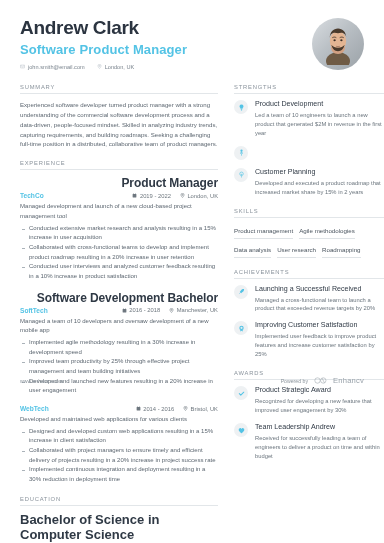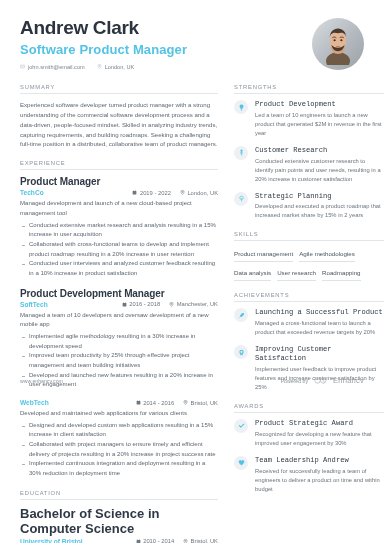--- a/index.html
+++ b/index.html
@@ -44,21 +44,21 @@
     font-size:5.8px; letter-spacing:0.8px; color:#8a939c;
     text-transform:uppercase; padding-bottom:3px;
     border-bottom:1px solid #e2e6e9; margin-bottom:6px;
   }
   .sec { margin-bottom:11px; }
 
   .summary-text { font-size:6.1px; line-height:1.62; color:#5d6771; }
 
   
   .job { margin-bottom:9px; }
-  .job-title { font-size:10px; font-weight:bold; color:#2f3945; letter-spacing:-0.1px; }
+  .job-title { font-size:12px; font-weight:bold; color:#2f3945; letter-spacing:-0.1px;text-align:right; }
   .job-meta { display:flex; align-items:center; margin-top:2px; }
   .company { font-size:6.6px; color:#53c3e5; font-weight:bold; flex:1; }
   .meta-right { display:flex; gap:9px; align-items:center; }
   .meta-bit { display:flex; align-items:center; gap:2.5px; font-size:5.8px; color:#6e777f; }
   .meta-bit svg { width:5px; height:5px; display:block; color:#5f6token; }
   .job-desc { font-size:6.05px; line-height:1.6; color:#5d6771; margin-top:3px; }
   ul.bul { list-style:none; margin-top:2px; }
   ul.bul li { font-size:6.05px; line-height:1.6; color:#5d6771; padding-left:9px; position:relative; }
   ul.bul li:before {
     content:""; position:absolute; left:2px; top:5px;
@@ -70,21 +70,21 @@
 
   
   .ritem { display:flex; gap:7px; margin-bottom:8px; }
   .ricon {
     width:14px; height:14px; border-radius:50%; flex:0 0 14px;
     background:#eef1f3; display:flex; align-items:center; justify-content:center;
     color:#53c3e5;
   }
   .ricon svg { width:7px; height:7px; display:block; }
   .rbody { flex:1; }
-  .rtitle { font-size:7.1px; color:#2f3945; line-height:1.25;font-family:Liberation Mono, monospace; }
+  .rtitle { font-size:7.1px; color:#2f3945; line-height:1.25; }
   .rdesc { font-size:5.8px; line-height:1.55; color:#6b757e; margin-top:2px; }
 
   
   .tags { display:flex; flex-wrap:wrap; gap:4px 6px; }
   .tag {
     font-size:6.2px; color:#4a545e; padding:3px 0 4px 0;
     border-bottom:1px solid #dfe3e6;
   }
 
   
@@ -184,21 +184,21 @@
                 </div>
               </div>
               <div class="job-desc">Managed development and launch of a new cloud-based project management tool</div>
               <ul class="bul">
                 <li>Conducted extensive market research and analysis resulting in a 15% increase in user acquisition</li>
                 <li>Collaborated with cross-functional teams to develop and implement product roadmap resulting in a 20% increase in user retention</li>
                 <li>Conducted user interviews and analyzed customer feedback resulting in a 10% increase in product satisfaction</li>
               </ul>
             </div>
             <div class="job">
-              <div class="job-title">Product Development Manager</div>
+              <div class="job-title">Software Development Bachelor</div>
               <div class="job-meta">
                 <div class="company">SoftTech</div>
                 <div class="meta-right">
                   <span class="meta-bit">
                     <span>
                       <svg viewBox="0 0 16 16" fill="currentColor">
                         <rect x="2" y="3" width="12" height="11" rx="1"></rect>
                         <rect x="4" y="1" width="1.6" height="3"></rect>
                         <rect x="10.4" y="1" width="1.6" height="3"></rect>
                       </svg>
@@ -312,35 +312,31 @@
               </div>
             </div>
             <div class="ritem">
               <div class="ricon">
                 <svg viewBox="0 0 16 16" fill="currentColor">
                   <circle cx="8" cy="4" r="2.6"></circle>
                   <path d="M8 7.2c-2.1 0-3.6 1.4-3.6 3.2h7.2c0-1.8-1.5-3.2-3.6-3.2z"></path>
                   <rect x="7.3" y="11" width="1.4" height="4.2" rx="0.6"></rect>
                 </svg>
               </div>
-              <div class="rbody">
-                <div class="rtitle">Customer Research</div>
-                <div class="rdesc">Conducted extensive customer research to identify pain points and user needs, resulting in a 20% increase in customer satisfaction</div>
-              </div>
             </div>
             <div class="ritem">
               <div class="ricon">
                 <svg viewBox="0 0 16 16" fill="none" stroke="currentColor" stroke-width="1.5">
                   <circle cx="8" cy="6.4" r="4"></circle>
                   <path d="M6.6 11.6h2.8M7 13.8h2"></path>
                   <path d="M8 6.4v3"></path>
                 </svg>
               </div>
               <div class="rbody">
-                <div class="rtitle">Strategic Planning</div>
+                <div class="rtitle">Customer Planning</div>
                 <div class="rdesc">Developed and executed a product roadmap that increased market share by 15% in 2 years</div>
               </div>
             </div>
           </div>
       </div>
 
       <div class="sec">
         <div class="sec-title">SKILLS</div>
         <div class="tags" id="skills">
             <div class="tag">Product management</div>
@@ -355,21 +351,21 @@
         <div class="sec-title">ACHIEVEMENTS</div>
         <div id="achievements">
             <div class="ritem">
               <div class="ricon">
                 <svg viewBox="0 0 16 16" fill="currentColor">
                   <path d="M13.8 2.2C11 2 8.4 3 6.6 5.6L4 9l3 3 3.4-2.6C13 7.6 14 5 13.8 2.2z"></path>
                   <path d="M4.4 11.4l-2.2 2.4 2.4-.8z"></path>
                 </svg>
               </div>
               <div class="rbody">
-                <div class="rtitle">Launching a Successful Product</div>
+                <div class="rtitle">Launching a Successful Received</div>
                 <div class="rdesc">Managed a cross-functional team to launch a product that exceeded revenue targets by 20%</div>
               </div>
             </div>
             <div class="ritem">
               <div class="ricon">
                 <svg viewBox="0 0 16 16" fill="currentColor">
                   <circle cx="8" cy="6.6" r="5"></circle>
                   <path d="M8 3.4l1 2 2.2.3-1.6 1.5.4 2.2L8 8.3l-2 1.1.4-2.2L4.8 5.7 7 5.4z" fill="#eef1f3"></path>
                   <path d="M5.6 11l-.9 4 3.3-1.6 3.3 1.6-.9-4z"></path>
                 </svg>

